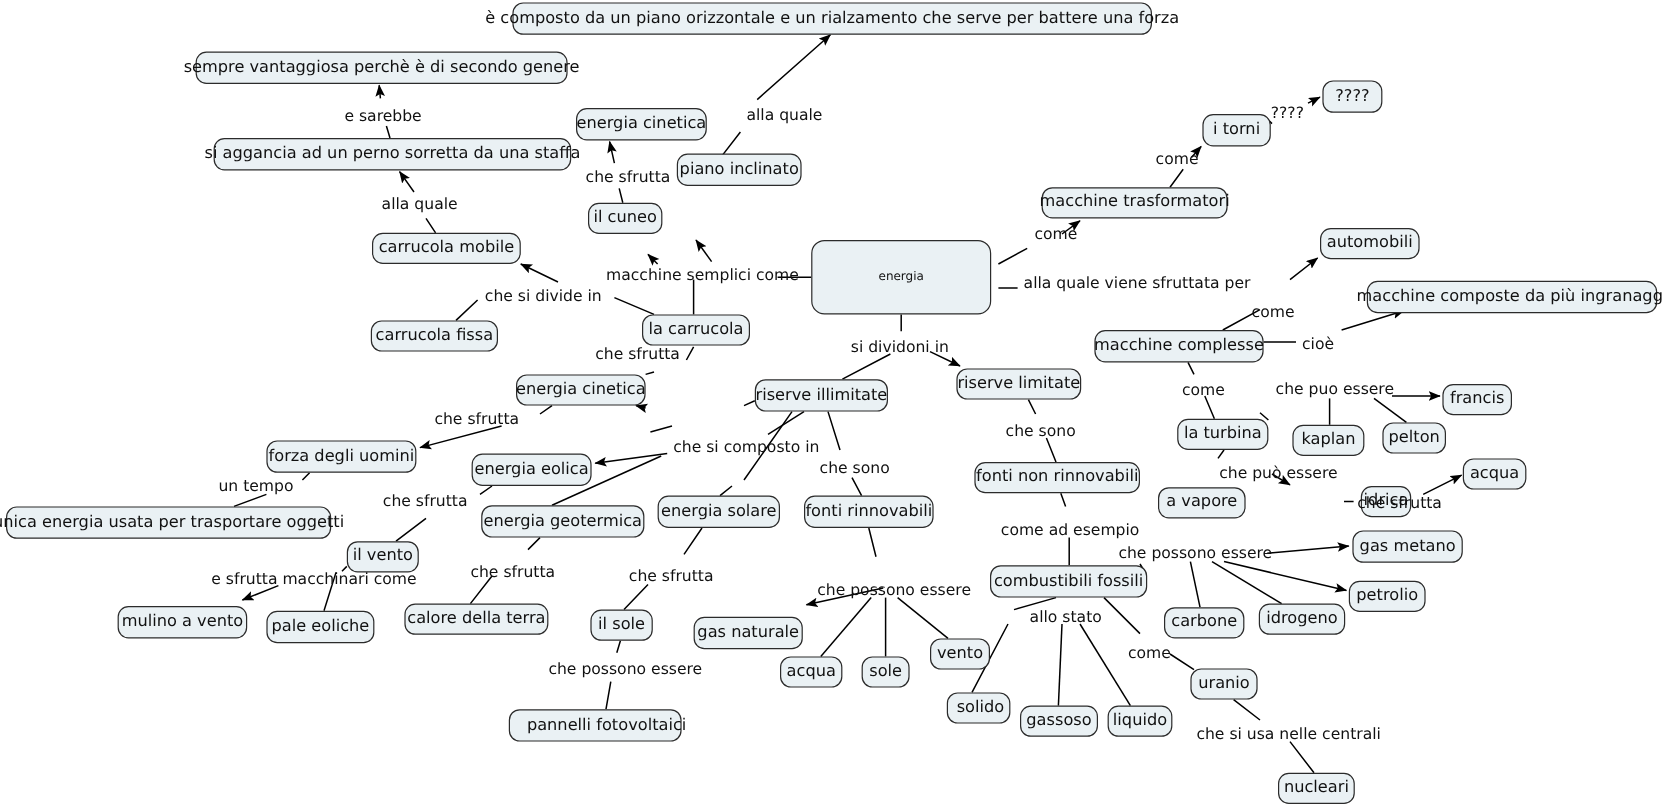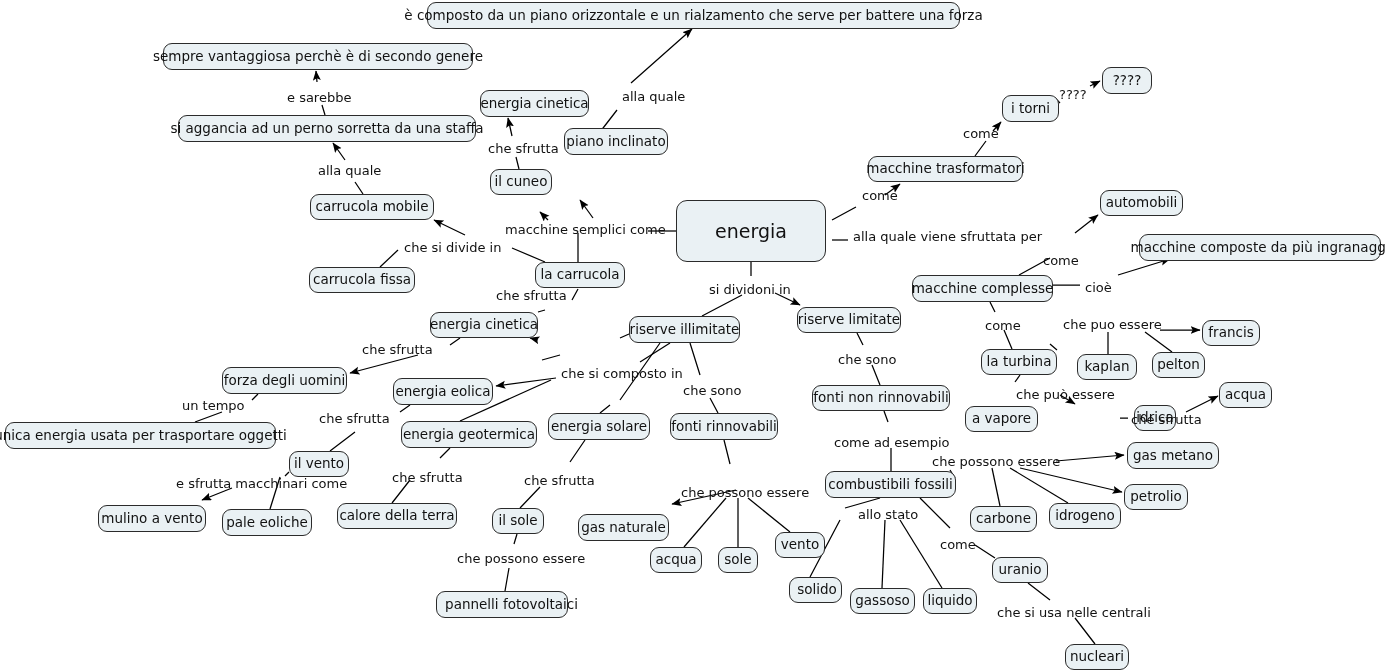--- a/index.html
+++ b/index.html
@@ -39,21 +39,21 @@
     display: flex;
     align-items: center;
     justify-content: center;
     padding: 0 9px;
     height: 26px;
     cursor: default;
   }
   .node.central {
     height: 62px;
     border-radius: 11px;
-    font-size: 19px;
+    font-size: 10px;
   }
   .edge-label {
     position: absolute;
     font-size: 13px;
     color: #111111;
     white-space: nowrap;
     line-height: 1;
     background: transparent;
   }
 </style>
@@ -172,21 +172,21 @@
       <div class="node" style="left: 337px; top: 503px; width: 120px; height: 26px;">calore della terra</div>
       <div class="node" style="left: 492px; top: 508px; width: 52px; height: 26px;">il sole</div>
       <div class="node" style="left: 578px; top: 514px; width: 91px; height: 27px;">gas naturale</div>
       <div class="node" style="left: 775px; top: 532px; width: 50px; height: 26px;">vento</div>
       <div class="node" style="left: 650px; top: 547px; width: 52px; height: 26px;">acqua</div>
       <div class="node" style="left: 718px; top: 547px; width: 40px; height: 26px;">sole</div>
       <div class="node" style="left: 992px; top: 557px; width: 56px; height: 26px;">uranio</div>
       <div class="node" style="left: 789px; top: 577px; width: 53px; height: 26px; padding-left: 12px;">solido</div>
       <div class="node" style="left: 850px; top: 588px; width: 65px; height: 26px;">gassoso</div>
       <div class="node" style="left: 923px; top: 588px; width: 54px; height: 26px;">liquido</div>
-      <div class="node" style="left: 436px; top: 591px; width: 132px; height: 27px; padding-left: 28px;">pannelli fotovoltaici</div>
+      <div class="node" style="left: 424px; top: 591px; width: 144px; height: 27px; padding-left: 28px;">pannelli fotovoltaici</div>
       <div class="node" style="left: 1065px; top: 644px; width: 64px; height: 26px;">nucleari</div>
     </div>
   <div id="labels-layer">
       <div class="edge-label" style="left: 622px; top: 90px;">alla quale</div>
       <div class="edge-label" style="left: 287px; top: 91px;">e sarebbe</div>
       <div class="edge-label" style="left: 1059px; top: 88px;">????</div>
       <div class="edge-label" style="left: 963px; top: 127px;">come</div>
       <div class="edge-label" style="left: 488px; top: 142px;">che sfrutta</div>
       <div class="edge-label" style="left: 318px; top: 164px;">alla quale</div>
       <div class="edge-label" style="left: 862px; top: 189px;">come</div>

